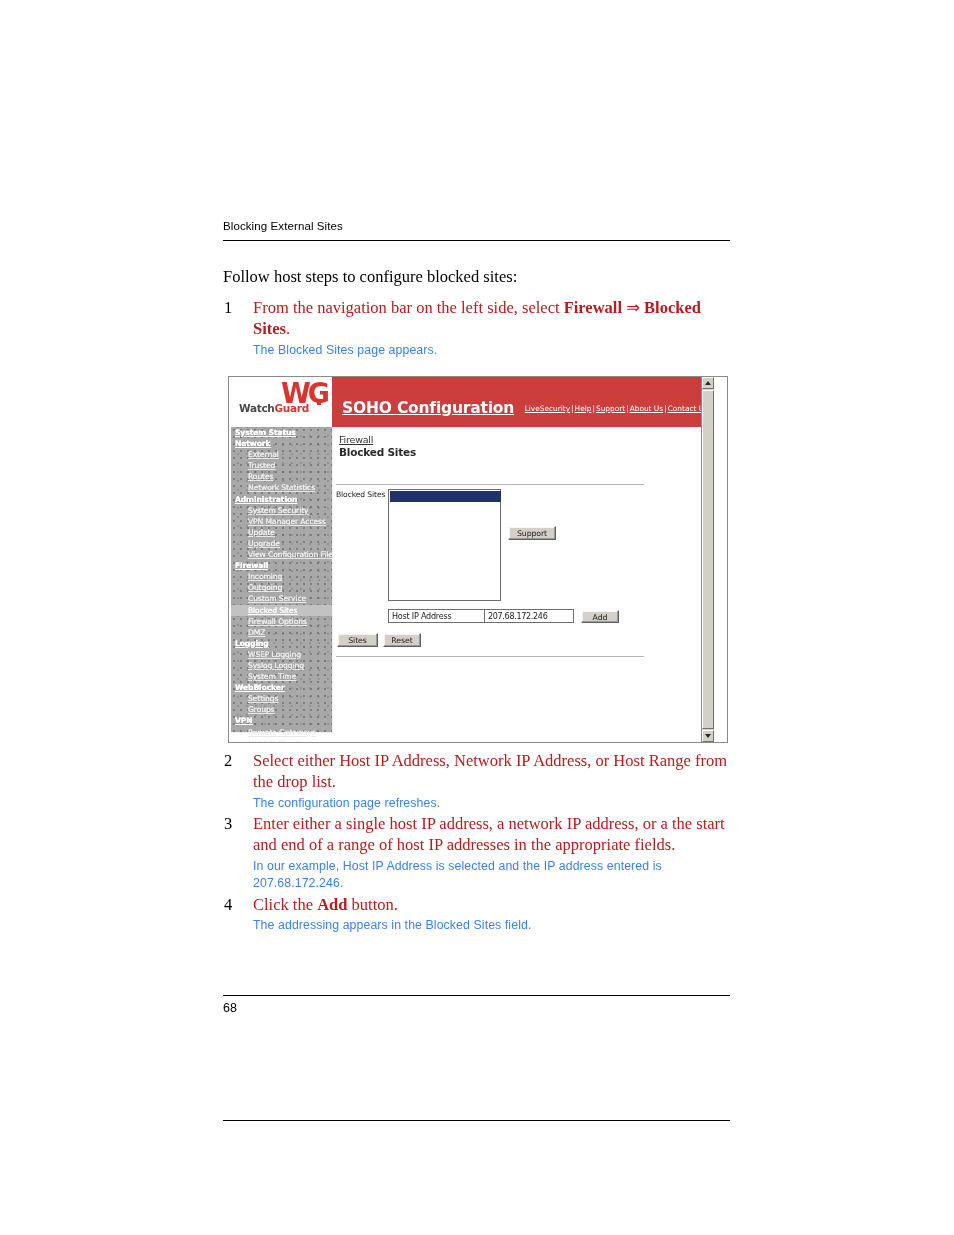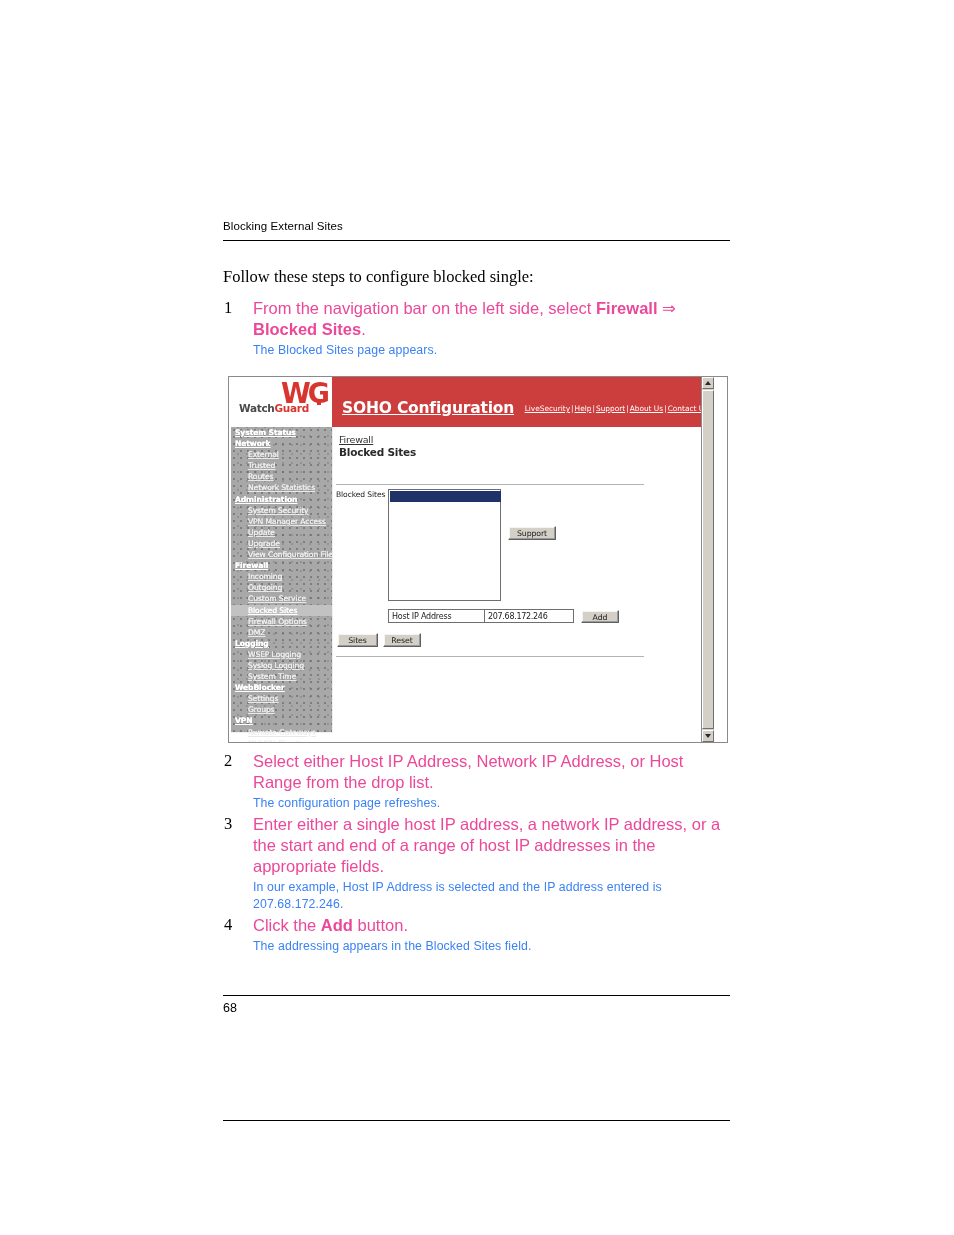--- a/index.html
+++ b/index.html
@@ -59,23 +59,23 @@
     margin-bottom: 3px;
   }
   .step-num {
     position: absolute;
     left: 1px; top: 0;
     font-family: "Liberation Serif", serif;
     font-size: 16.5px;
     color: #000;
   }
   .step-text {
-    font-family: Liberation Sans, sans-serif;
+    font-family: Liberation Serif, serif;
     font-size: 16.5px;
-    color: #ec4899;
+    color: #b91c1c;
     line-height: 1.27;
   }
   .step-text b { font-weight: bold; }
   .step-note {
     font-family: "Liberation Sans", sans-serif;
     font-size: 12.3px;
     color: #3b82f6;
     line-height: 1.35;
     margin-top: 2px;
     letter-spacing: 0.1px;
@@ -428,21 +428,21 @@
 </head>
 <body>
 
 <div class="page">
 
   <div class="running-head">Blocking External Sites</div>
   <div class="rule-top"></div>
 
   <div class="body-col">
 
-    <p class="lead">Follow these steps to configure blocked single:</p>
+    <p class="lead">Follow host steps to configure blocked sites:</p>
 
     <div class="step">
       <span class="step-num">1</span>
       <div class="step-text">From the navigation bar on the left side, select <b>Firewall</b> ⇒ <b>Blocked Sites</b>.</div>
       <div class="step-note">The Blocked Sites page appears.</div>
     </div>
 
     <div style="height:389px"></div>
 
     <div class="step">

